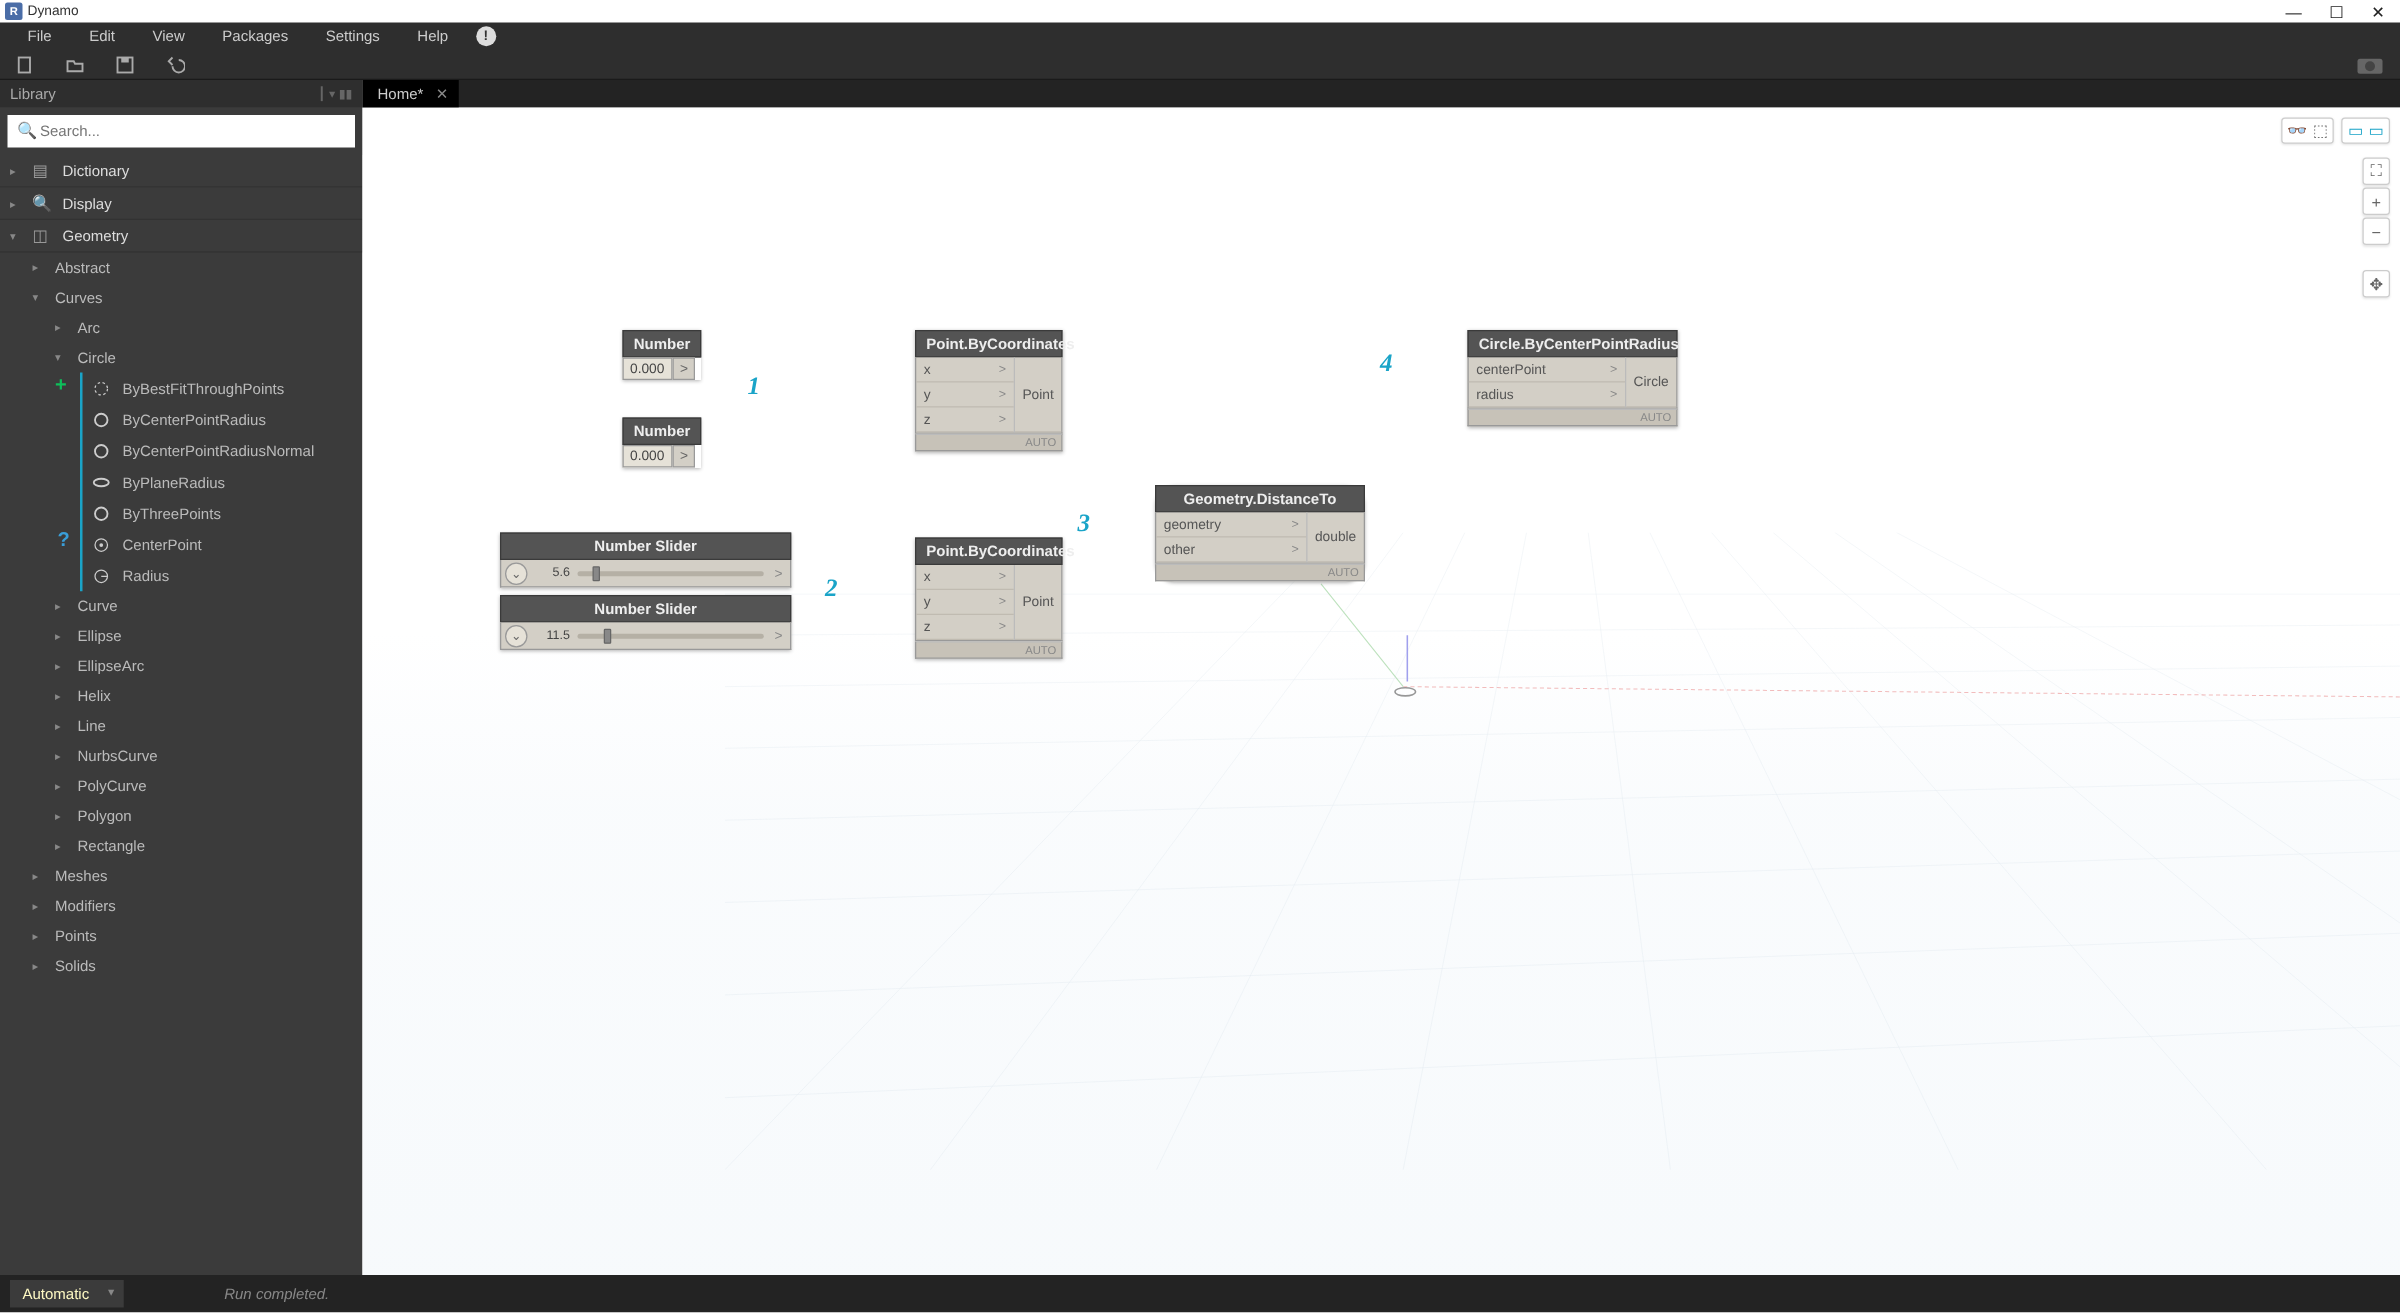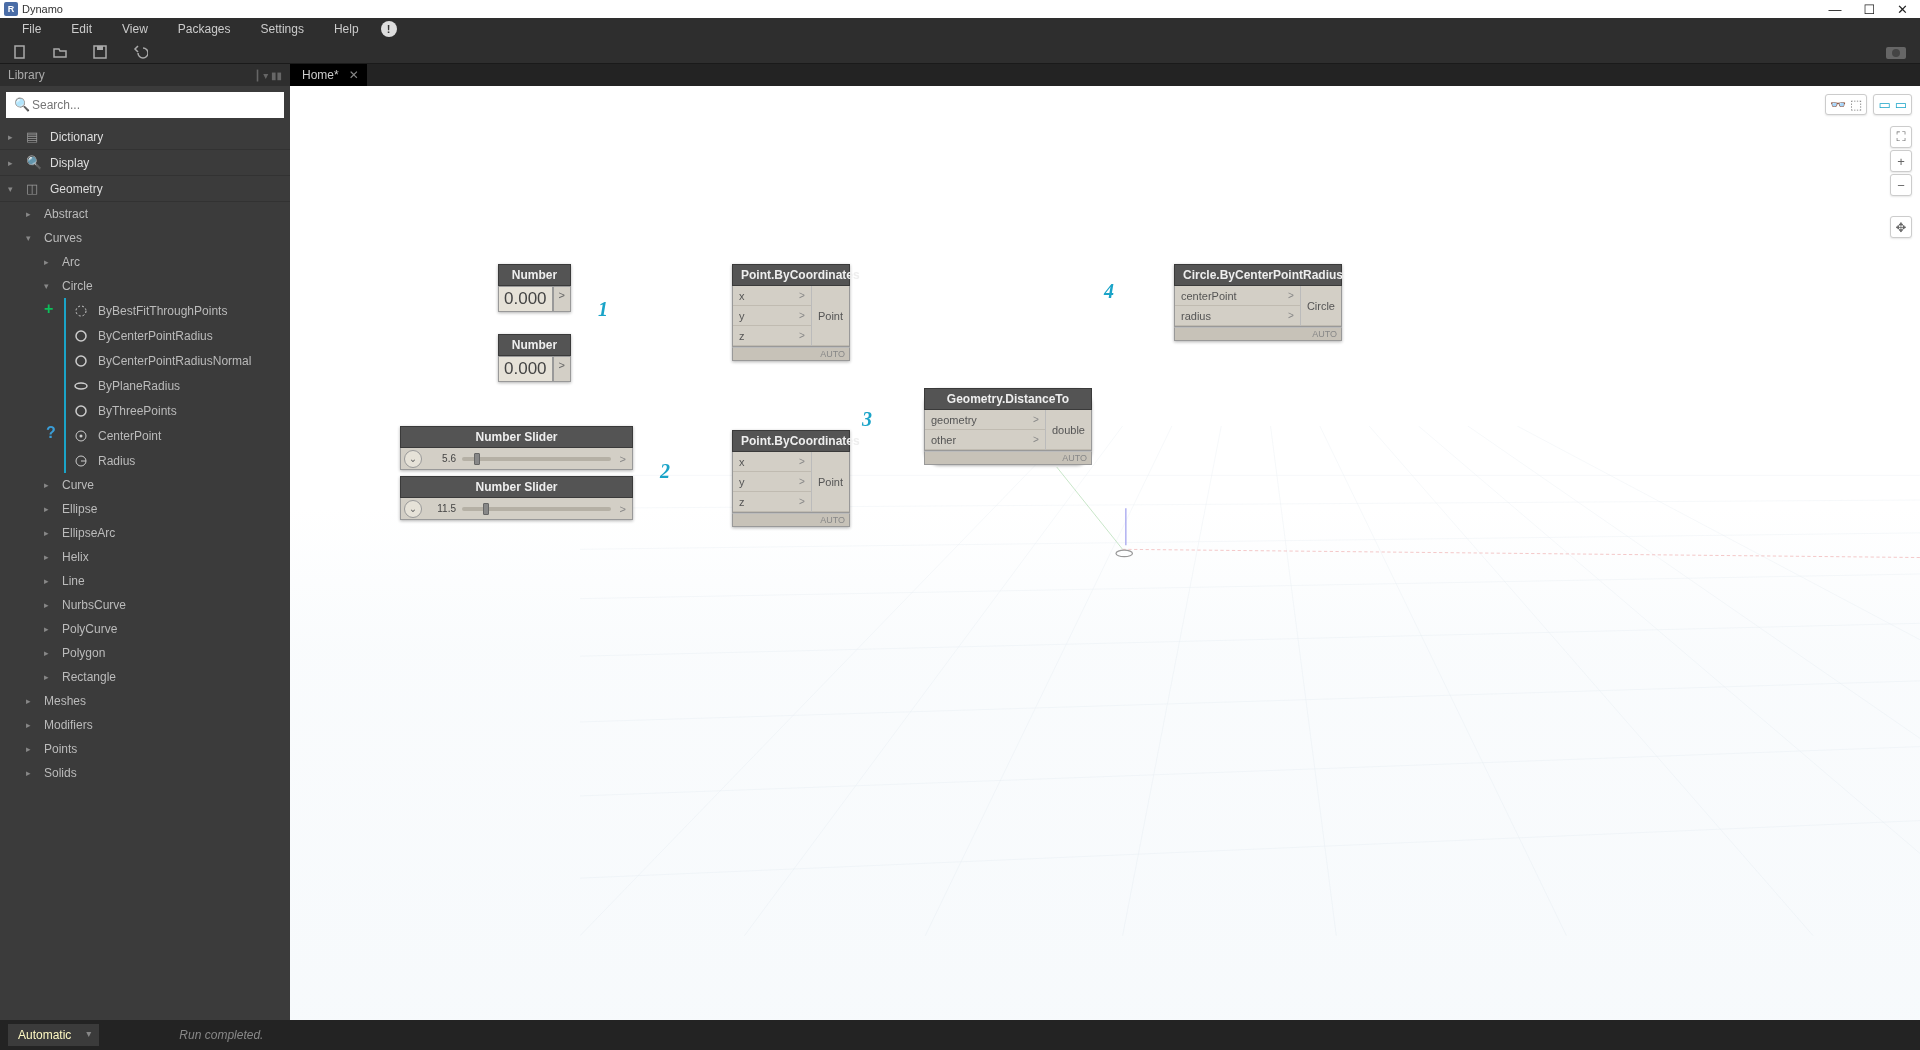--- a/index.html
+++ b/index.html
@@ -60,21 +60,21 @@
 .grid-img { position:absolute; left:290px; right:0; bottom:0; top:340px; opacity:0.5; }
 
 
 .node { position:absolute; font-size:12px; box-shadow:0 1px 3px rgba(0,0,0,0.3); }
 .node-head { background:#545454; color:#eee; text-align:center; padding:3px 8px; font-weight:600; font-size:12px; border:1px solid #3a3a3a;}
 .node-body { background:#d3cfc6; border:1px solid #999; border-top:none; display:flex; }
 .port-col { display:flex; flex-direction:column; }
 .port-row { height:20px; display:flex; align-items:center; padding:0 6px; gap:6px; border-bottom:1px solid #c0bbb1; font-size:11px; color:#555; }
 .port-row .chev { color:#888; font-size:10px; }
 .node-foot { background:#c7c2b8; color:#888; font-size:9px; text-align:right; padding:1px 4px; border:1px solid #999; border-top:1px solid #bbb;}
-.num-input { background:#e6e2d8; border:1px solid #999; padding:2px 5px; font-size:17px; color:#444; display:inline-block; min-width:40px;}
+.num-input { background:#e6e2d8; border:1px solid #999; padding:2px 5px; font-size:11px; color:#444; display:inline-block; min-width:40px;}
 .num-out { background:#d3cfc6; border:1px solid #999; padding:2px 5px; color:#666; font-size:11px;}
 
 
 .slider-body { background:#d3cfc6; border:1px solid #999; border-top:none; display:flex; align-items:center; height:22px; padding:0 3px; gap:6px; }
 .slider-body .expand-btn { width:18px; height:18px; border-radius:50%; background:#e6e2d8; border:1px solid #999; color:#666; display:flex;align-items:center;justify-content:center; font-size:10px;}
 .slider-body .val { font-size:10px; color:#444; min-width:28px;text-align:right; }
 .slider-body .track { flex:1; height:4px; background:#b5b0a5; position:relative; border-radius:2px;}
 .slider-body .thumb { position:absolute; top:-4px; width:6px; height:12px; background:#888; border:1px solid #666; border-radius:1px;}
 .slider-body .out-chev { color:#888; font-size:11px; padding:0 3px;}
 

